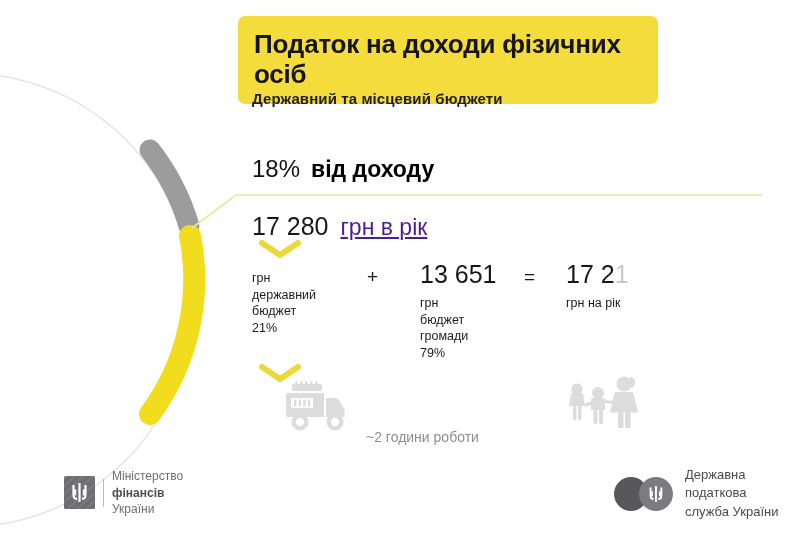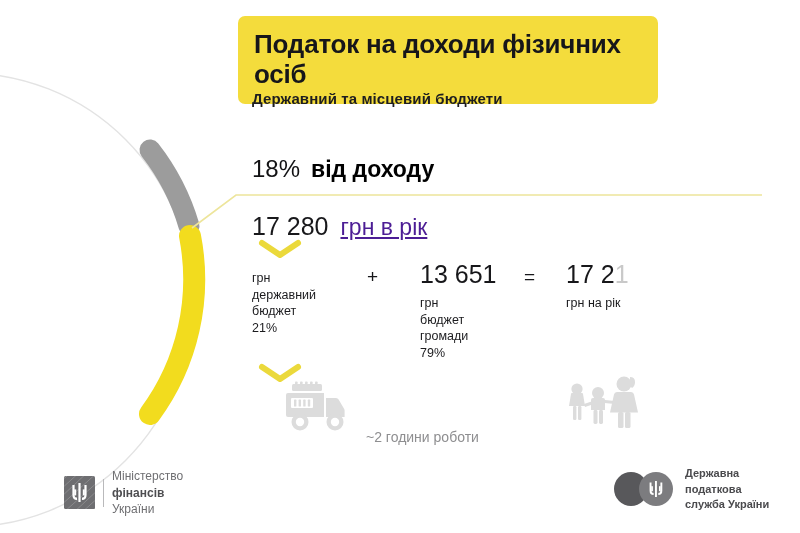--- a/index.html
+++ b/index.html
@@ -204,22 +204,22 @@
     display: flex;
     align-items: center;
     gap: 9px;
   }
   #logo-tax .marks {
     position: relative;
     width: 62px;
     height: 36px;
   }
   #logo-tax .words {
-    font-size: 11px;
-    font-weight: bold;
+    font-size: 13px;
+    font-weight: normal;
     line-height: 1.42;
     color: #4a4a4d;
   }
 </style>
 </head>
 <body>
 
 <div id="canvas">
 
   <svg id="ring-graphic" viewBox="0 0 800 533" xmlns="http://www.w3.org/2000/svg">

